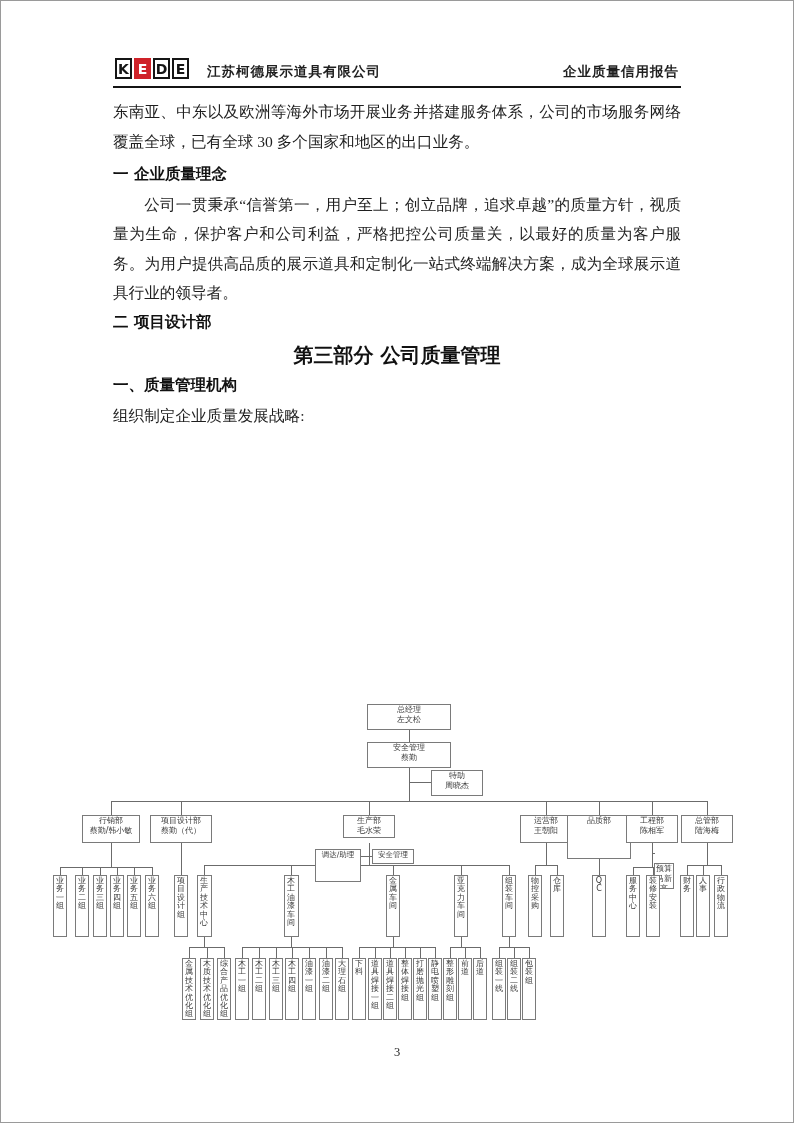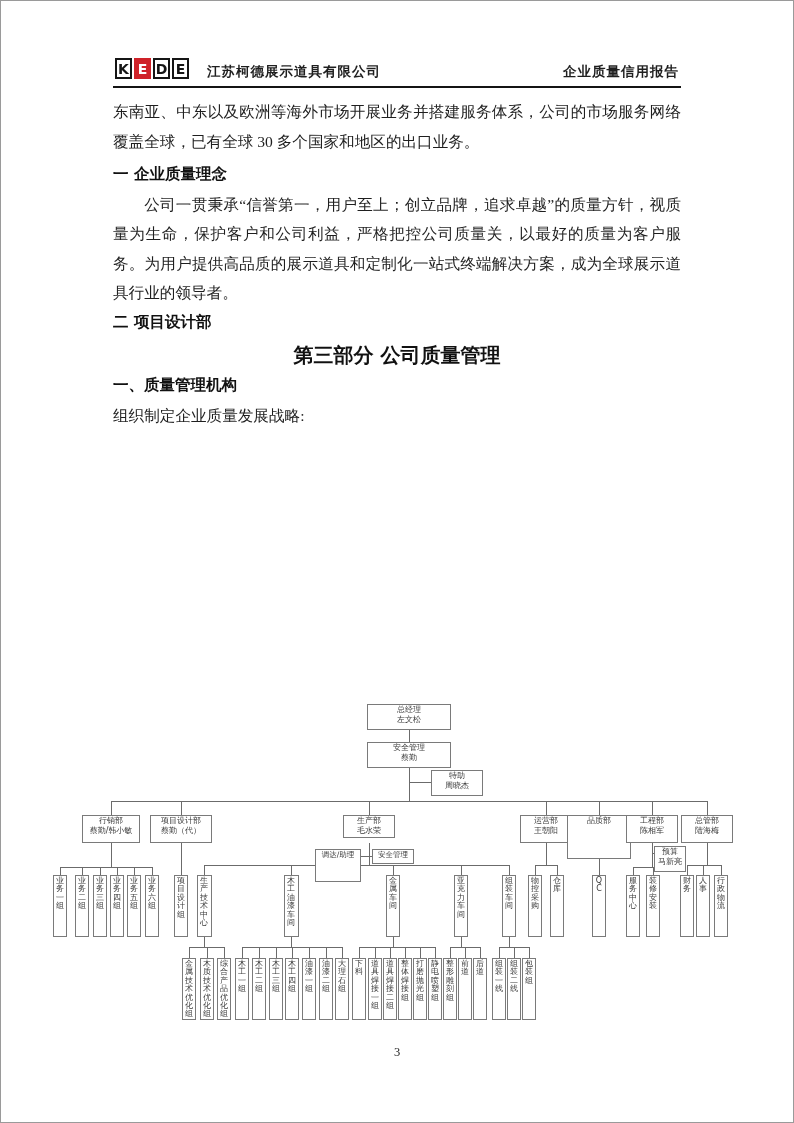--- a/index.html
+++ b/index.html
@@ -204,21 +204,21 @@
       <div class="node h" style="left: 680px; top: 116px; width: 52px; height: 28px;">
         <div>总管部</div>
         <div>陆海梅</div>
       </div>
       <div class="node h1" style="left: 314px; top: 150px; width: 46px; height: 33px;">
         <div>调达/助理</div>
       </div>
       <div class="node h1" style="left: 371px; top: 150px; width: 42px; height: 15px;">
         <div>安全管理</div>
       </div>
-      <div class="node h" style="left: 653px; top: 147px; width: 32px; height: 26px;">
+      <div class="node h" style="left: 653px; top: 164px; width: 20px; height: 26px;">
         <div>预算</div>
         <div>马新亮</div>
       </div>
       <div class="node v" style="left: 52px; top: 176px; width: 14px; height: 62px;">
         <div>业</div>
         <div>务</div>
         <div>一</div>
         <div>组</div>
       </div>
       <div class="node v" style="left: 74px; top: 176px; width: 14px; height: 62px;">

